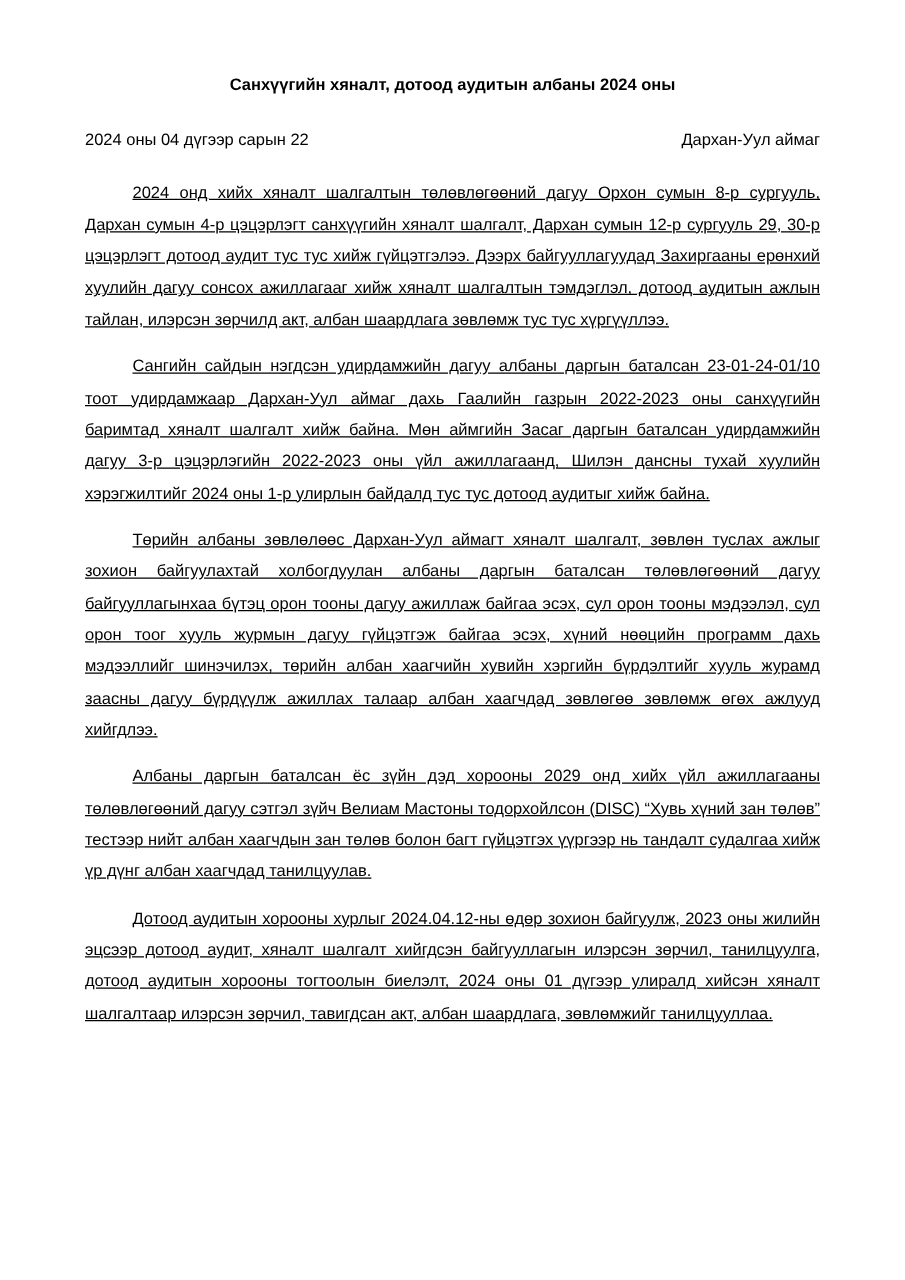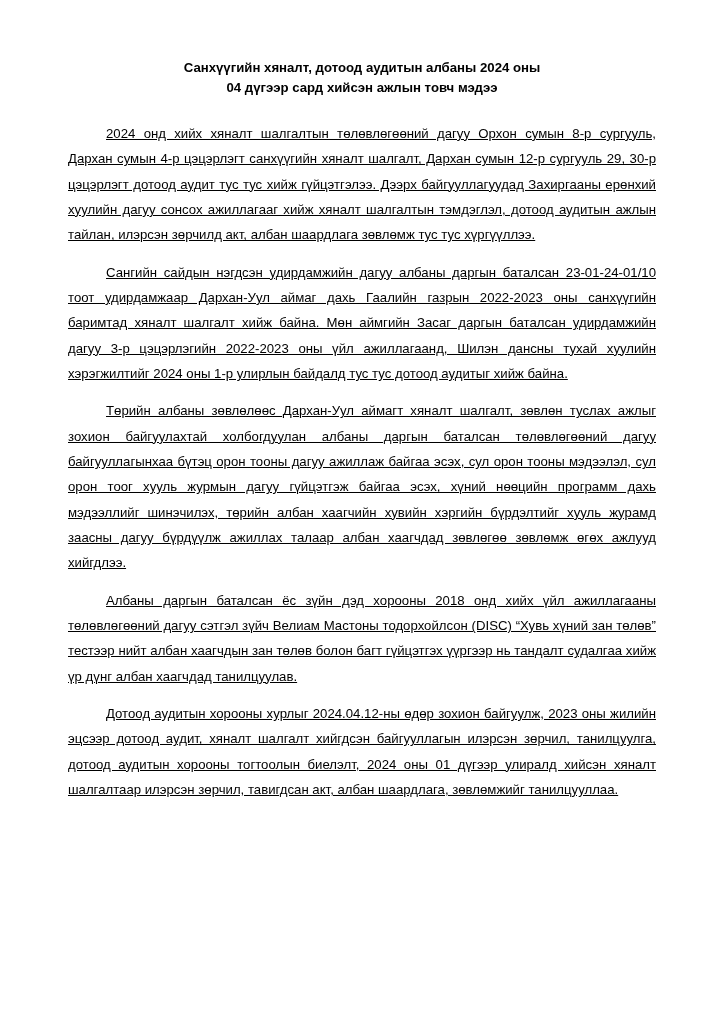--- a/index.html
+++ b/index.html
@@ -66,27 +66,30 @@
     height: 120px;
   }
 </style>
 </head>
 <body>
 
 <div class="page">
 
   <div class="doc-title">
     <span class="line">Санхүүгийн хяналт, дотоод аудитын албаны 2024 оны</span>
-    <span class="line">04 дүгээр сард хийсэн ажлын товч мэдээ</span>
   </div>
 
+  <div class="meta-row">
+    <div class="left">2024 оны 04 дүгээр сарын 22</div>
+    <div class="right">Дархан-Уул аймаг</div>
+  </div>
 
   <div class="body-block">
     <p class="para">2024 онд хийх хяналт шалгалтын төлөвлөгөөний дагуу Орхон сумын 8-р сургууль, Дархан сумын 4-р цэцэрлэгт санхүүгийн хяналт шалгалт, Дархан сумын 12-р сургууль 29, 30-р цэцэрлэгт дотоод аудит тус тус хийж гүйцэтгэлээ. Дээрх байгууллагуудад Захиргааны ерөнхий хуулийн дагуу сонсох ажиллагааг хийж хяналт шалгалтын тэмдэглэл, дотоод аудитын ажлын тайлан, илэрсэн зөрчилд акт, албан шаардлага зөвлөмж тус тус хүргүүллээ.</p>
     <p class="para">Сангийн сайдын нэгдсэн удирдамжийн дагуу албаны даргын баталсан 23-01-24-01/10 тоот удирдамжаар Дархан-Уул аймаг дахь Гаалийн газрын 2022-2023 оны санхүүгийн баримтад хяналт шалгалт хийж байна. Мөн аймгийн Засаг даргын баталсан удирдамжийн дагуу 3-р цэцэрлэгийн 2022-2023 оны үйл ажиллагаанд, Шилэн дансны тухай хуулийн хэрэгжилтийг 2024 оны 1-р улирлын байдалд  тус тус дотоод аудитыг хийж байна.</p>
     <p class="para">Төрийн албаны зөвлөлөөс Дархан-Уул аймагт хяналт шалгалт, зөвлөн туслах ажлыг зохион байгуулахтай холбогдуулан албаны даргын баталсан төлөвлөгөөний дагуу байгууллагынхаа бүтэц орон тооны дагуу ажиллаж байгаа эсэх, сул орон тооны мэдээлэл, сул орон тоог хууль журмын дагуу гүйцэтгэж байгаа эсэх, хүний нөөцийн программ дахь мэдээллийг шинэчилэх, төрийн албан хаагчийн хувийн хэргийн бүрдэлтийг хууль журамд заасны дагуу бүрдүүлж ажиллах талаар албан хаагчдад зөвлөгөө зөвлөмж өгөх ажлууд хийгдлээ.</p>
-    <p class="para">Албаны даргын баталсан ёс зүйн дэд хорооны 2018 онд хийх үйл ажиллагааны төлөвлөгөөний дагуу сэтгэл зүйч Велиам Мастоны тодорхойлсон (DISC)  “Хувь хүний зан төлөв” тестээр нийт албан хаагчдын зан төлөв болон багт гүйцэтгэх үүргээр нь тандалт судалгаа хийж үр дүнг албан хаагчдад танилцуулав.</p>
+    <p class="para">Албаны даргын баталсан ёс зүйн дэд хорооны 2029 онд хийх үйл ажиллагааны төлөвлөгөөний дагуу сэтгэл зүйч Велиам Мастоны тодорхойлсон (DISC)  “Хувь хүний зан төлөв” тестээр нийт албан хаагчдын зан төлөв болон багт гүйцэтгэх үүргээр нь тандалт судалгаа хийж үр дүнг албан хаагчдад танилцуулав.</p>
     <p class="para">Дотоод аудитын хорооны хурлыг 2024.04.12-ны өдөр зохион байгуулж, 2023 оны жилийн эцсээр дотоод аудит, хяналт шалгалт хийгдсэн байгууллагын илэрсэн зөрчил, танилцуулга, дотоод аудитын хорооны тогтоолын биелэлт, 2024 оны 01 дүгээр улиралд хийсэн хяналт шалгалтаар илэрсэн зөрчил, тавигдсан акт, албан шаардлага, зөвлөмжийг танилцууллаа.</p>
   </div>
 
   <div class="spacer-bottom"></div>
 
 </div>
 
 </body></html>

